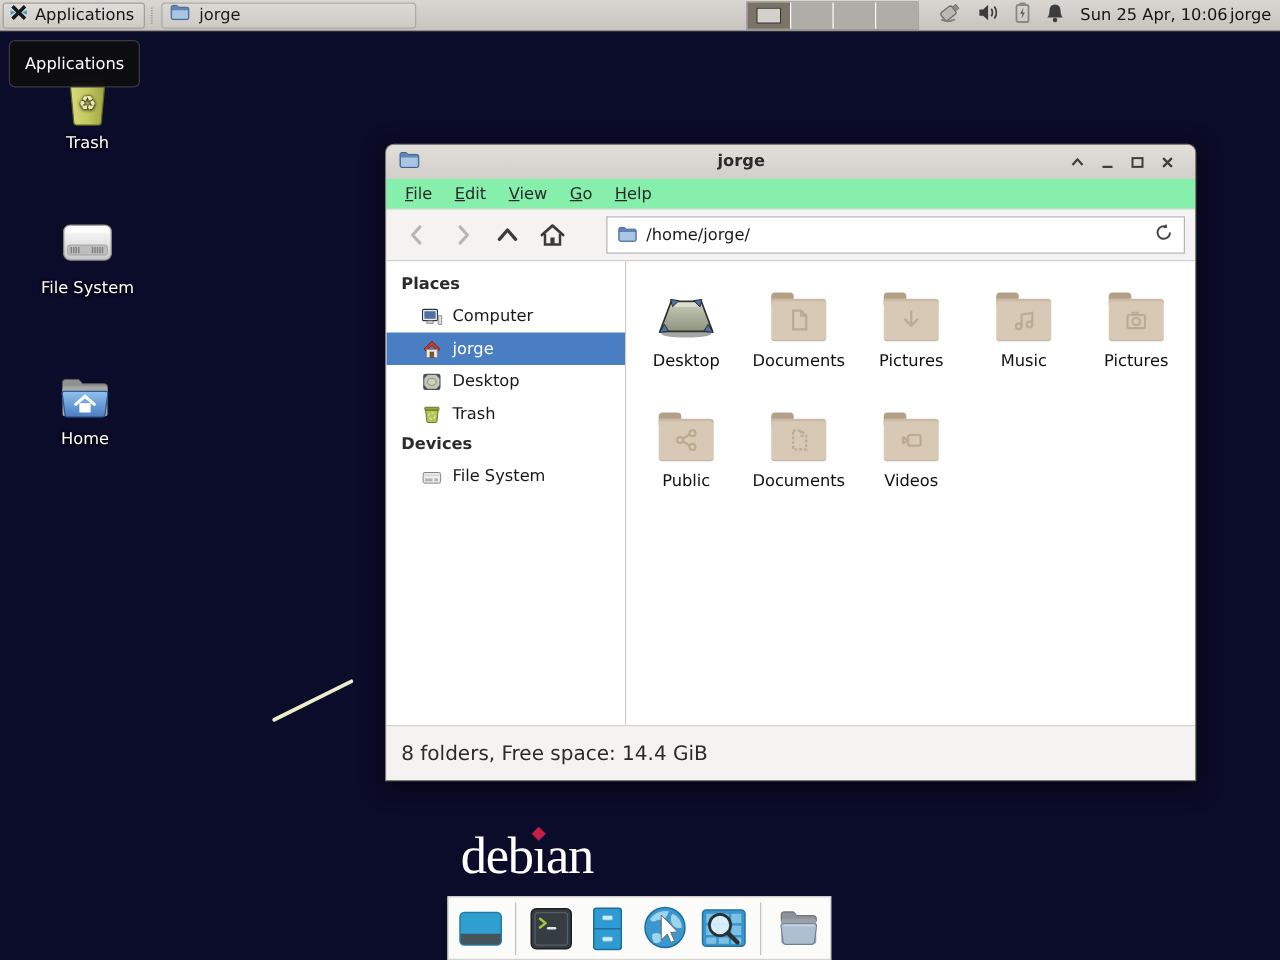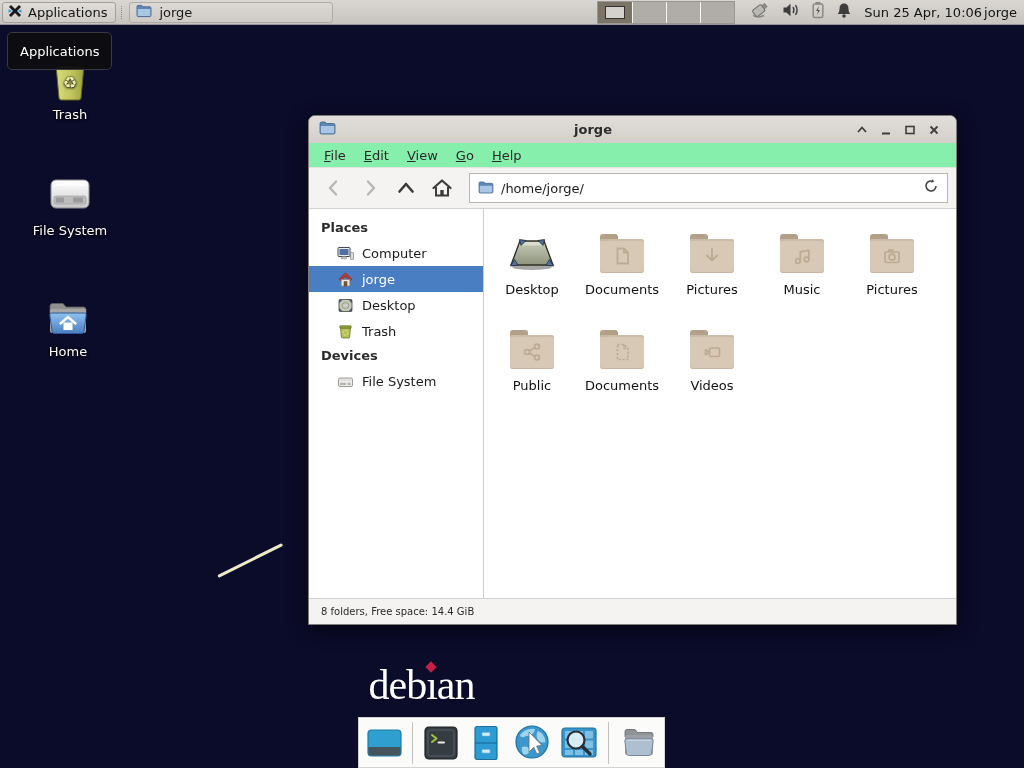--- a/index.html
+++ b/index.html
@@ -59,37 +59,37 @@
     display:flex; align-items:center; padding:0 10px; }
   .titlebar .title { flex:1; text-align:center; font-size:13px; font-weight:bold; color:#2b2b2b; }
   .wbtn { width:24px; height:20px; display:flex; align-items:center; justify-content:center; }
   .menubar { height:25px; background:#86efac; border-bottom:1px solid #e4e2de;
     display:flex; align-items:center; padding-left:6px; }
   .menu-item { font-size:13px; color:#2b2b2b; padding:3px 9px; }
   .menu-item u { text-decoration:underline; }
   .toolbar { height:41px; background:#f4f3f1; border-bottom:1px solid #d3d1cd;
     display:flex; align-items:center; padding:0 8px; gap:2px; }
   .navbtn { width:34px; height:30px; display:flex; align-items:center; justify-content:center; border-radius:3px; }
-  .pathbar { flex:1; height:30px; margin-left:8px; background:#ffffff; border:1px solid #b9b6b2;
+  .pathbar { flex:1; height:30px; margin-left:24px; background:#ffffff; border:1px solid #b9b6b2;
     border-radius:0; display:flex; align-items:center; padding:0 8px; gap:7px; }
   .pathbar .path-text { flex:1; font-size:13px; color:#1a1a1a; }
   .win-content { flex:1; display:flex; min-height:0; }
-  .sidebar { width:175px; background:#ffffff; border-right:1px solid #cfccc8; padding-top:7px; overflow:hidden; }
+  .sidebar { width:192px; background:#ffffff; border-right:1px solid #cfccc8; padding-top:7px; overflow:hidden; }
   .side-header { font-size:13px; font-weight:bold; color:#2b2b2b; padding:4px 12px 5px 12px; }
   .side-item { height:26px; display:flex; align-items:center; gap:8px; padding-left:28px;
     font-size:13px; color:#1a1a1a; }
   .side-item svg { flex:0 0 auto; }
   .side-item.selected { background:#4a7ec2; color:#ffffff; }
   .main-area { flex:1; background:#ffffff; padding:17px 0 0 3px; display:flex; flex-wrap:wrap;
     align-content:flex-start; overflow:hidden; }
   .fcell { width:90px; height:96px; display:flex; flex-direction:column; align-items:center; }
   .fcell .ficon { height:48px; display:flex; align-items:flex-end; justify-content:center; }
   .fcell .flabel { margin-top:8px; font-size:13px; color:#111; white-space:nowrap; }
-  .statusbar { height:26px; background:#f4f3f1; border-top:1px solid #d3d1cd;
-    display:flex; align-items:center; padding-left:12px; font-size:10px; color:#2b2b2b; }
+  .statusbar { height:44px; background:#f4f3f1; border-top:1px solid #d3d1cd;
+    display:flex; align-items:center; padding-left:12px; font-size:16px; color:#2b2b2b; }
 
   
   .tfolder { position:relative; width:46px; height:40px; }
   .tfolder .tab { position:absolute; left:1px; top:0; width:18px; height:10px;
     border-radius:3px 3px 0 0; background:#b3a088; }
   .tfolder .fbody { position:absolute; left:1px; top:5px; width:44px; height:34px;
     border-radius:2px 3px 3px 3px; background:#d8c8b6;
     box-shadow:inset 0 2px 0 #cbbaa6, inset 0 -1px 0 #c7b5a1; }
   .tfolder svg { position:absolute; left:50%; top:55%; transform:translate(-50%,-50%); z-index:2; }
 

